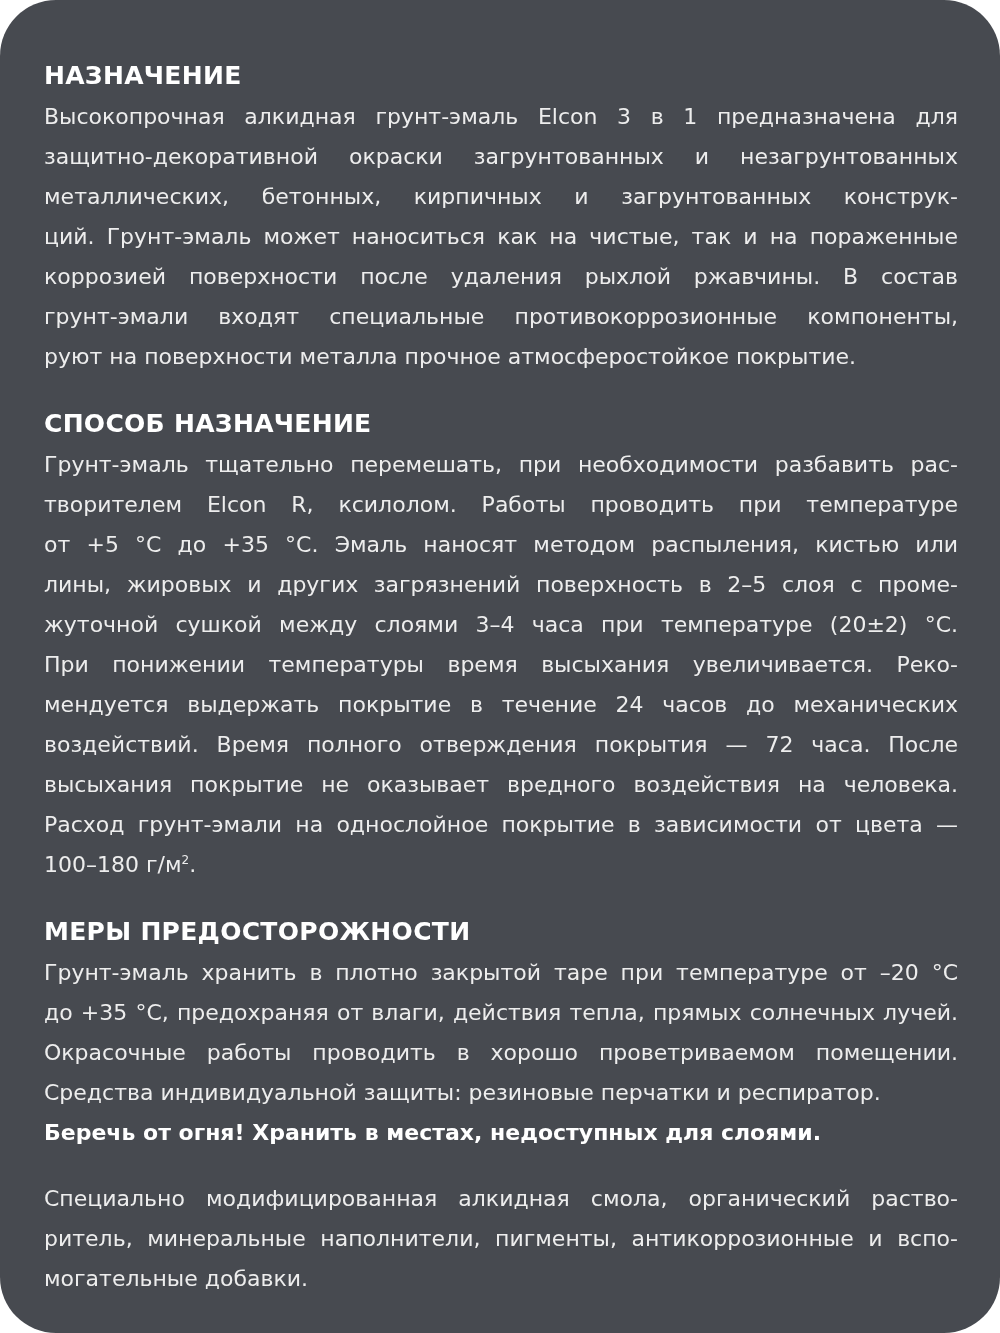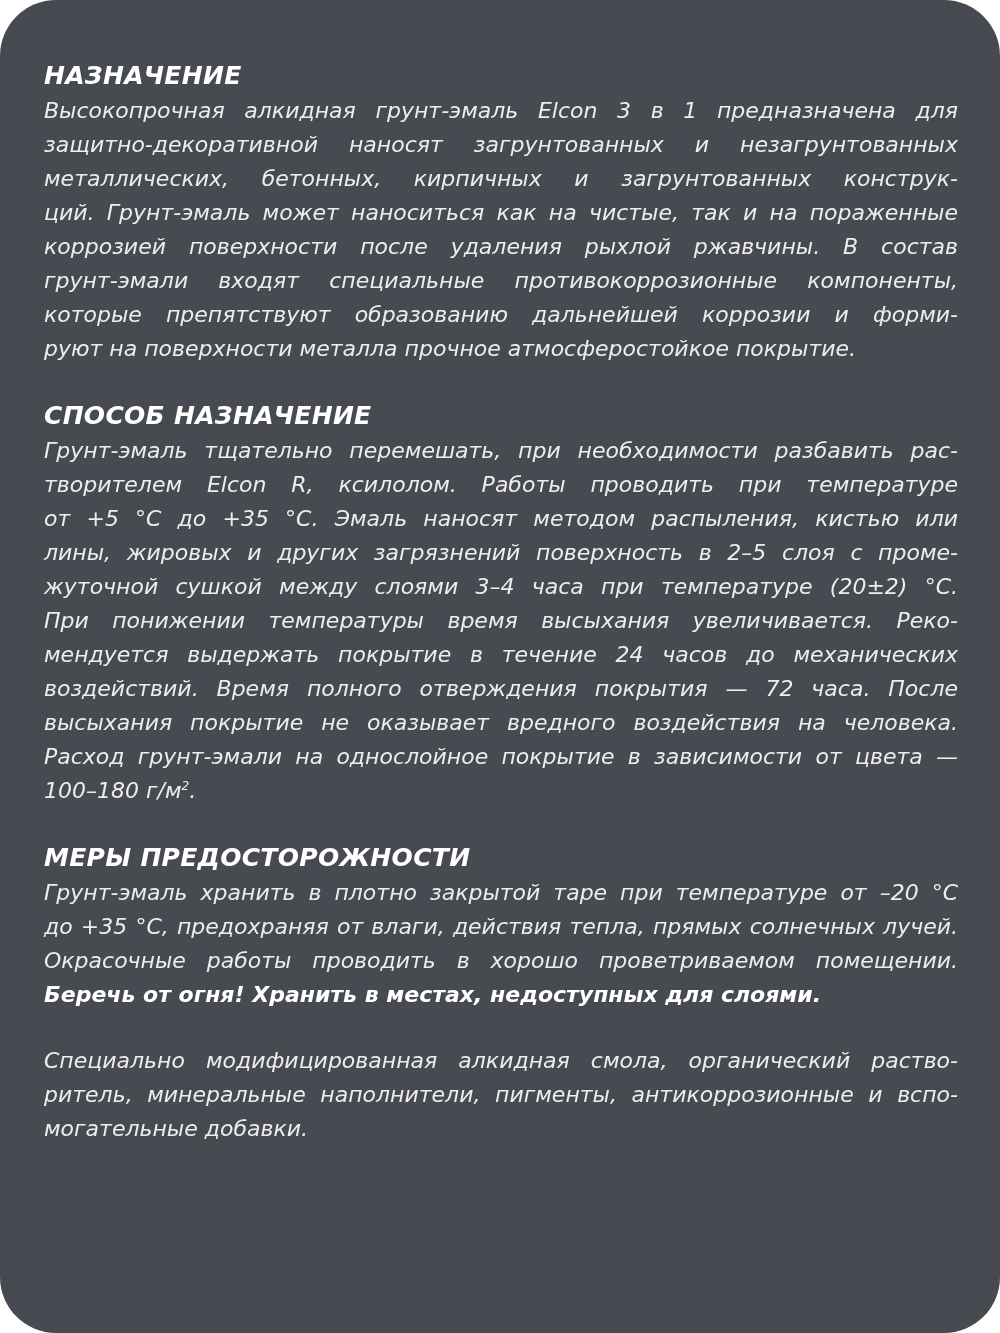--- a/index.html
+++ b/index.html
@@ -20,21 +20,20 @@
       height: 1333px;
       background: #474a50;
       border-radius: 56px;
       box-sizing: border-box;
       padding: 58px 42px 0 44px;
       color: #f2f2f2;
       font-family: "DejaVu Sans", "Liberation Sans", sans-serif;
     }
     .section {
       margin: 0 0 32px 0;
-      font-style: italic;
     }
     .section-title {
       font-size: 25px;
       font-weight: bold;
       letter-spacing: 0.3px;
       line-height: 36px;
       margin: 0 0 0 0;
       color: #ffffff;
     }
     .section-body {
@@ -43,20 +42,21 @@
       text-align: justify;
       hyphens: manual;
       margin: 0;
       color: #ededed;
     }
     .section-body .line {
       display: block;
       text-align: justify;
       text-align-last: justify;
       white-space: nowrap;
+      margin-top: 6px;
     }
     .section-body .line.last {
       text-align-last: left;
     }
     .bold {
       font-weight: bold;
       color: #ffffff;
     }
     sup {
       font-size: 12px;
@@ -65,26 +65,25 @@
   </style>
 </head>
 <body>
 
 <div class="card">
 
   <div class="section">
     <div class="section-title">НАЗНАЧЕНИЕ</div>
     <div class="section-body">
       <span class="line">Высокопрочная алкидная грунт-эмаль Elcon 3 в 1 предназначена для</span>
-      <span class="line">защитно-декоративной наносят загрунтованных и незагрунтованных</span>
+      <span class="line">защитно-декоративной окраски загрунтованных и незагрунтованных</span>
       <span class="line">металлических, бетонных, кирпичных и загрунтованных конструк-</span>
       <span class="line">ций. Грунт-эмаль может наноситься как на чистые, так и на пораженные</span>
       <span class="line">коррозией поверхности после удаления рыхлой ржавчины. В состав</span>
       <span class="line">грунт-эмали входят специальные противокоррозионные компоненты,</span>
-      <span class="line">которые препятствуют образованию дальнейшей коррозии и форми-</span>
       <span class="line last">руют на поверхности металла прочное атмосферостойкое покрытие.</span>
     </div>
   </div>
 
   <div class="section">
     <div class="section-title">СПОСОБ НАЗНАЧЕНИЕ</div>
     <div class="section-body">
       <span class="line">Грунт-эмаль тщательно перемешать, при необходимости разбавить рас-</span>
       <span class="line">творителем Elcon R, ксилолом. Работы проводить при температуре</span>
       <span class="line">от +5 °C до +35 °C. Эмаль наносят методом распыления, кистью или</span>
@@ -98,20 +97,21 @@
       <span class="line last"><span>100–180 г/м</span><sup>2</sup><span>.</span></span>
     </div>
   </div>
 
   <div class="section">
     <div class="section-title">МЕРЫ ПРЕДОСТОРОЖНОСТИ</div>
     <div class="section-body">
       <span class="line">Грунт-эмаль хранить в плотно закрытой таре при температуре от –20 °C</span>
       <span class="line">до +35 °C, предохраняя от влаги, действия тепла, прямых солнечных лучей.</span>
       <span class="line">Окрасочные работы проводить в хорошо проветриваемом помещении.</span>
+      <span class="line last">Средства индивидуальной защиты: резиновые перчатки и респиратор.</span>
       <span class="line last bold">Беречь от огня! Хранить в местах, недоступных для слоями.</span>
     </div>
   </div>
 
   <div class="section">
     <div class="section-body">
       <span class="line">Специально модифицированная алкидная смола, органический раство-</span>
       <span class="line">ритель, минеральные наполнители, пигменты, антикоррозионные и вспо-</span>
       <span class="line last">могательные добавки.</span>
     </div>

